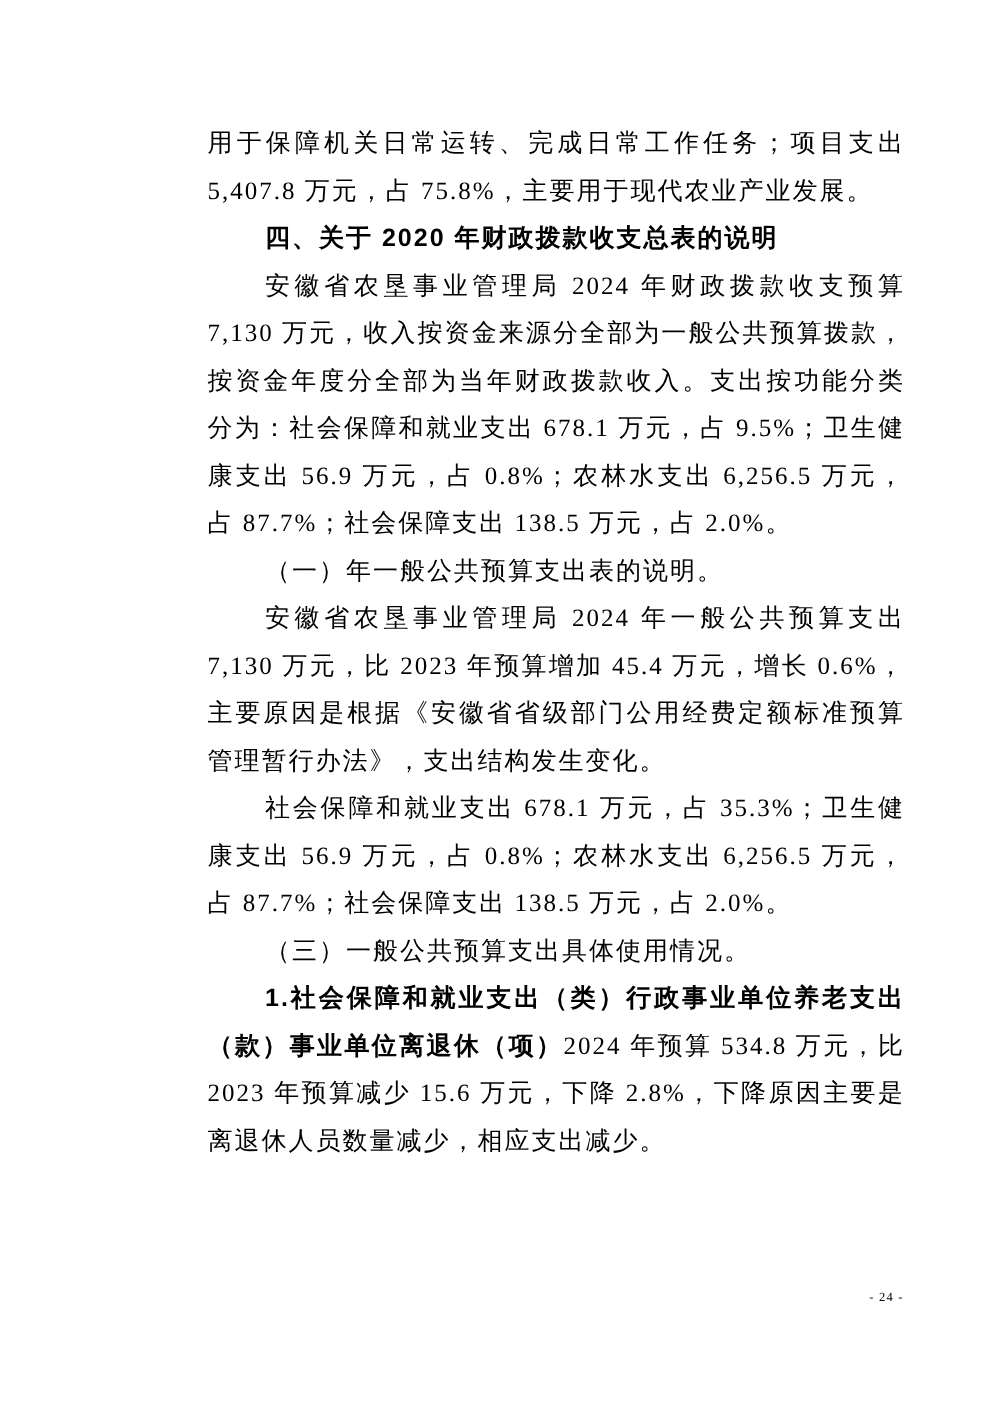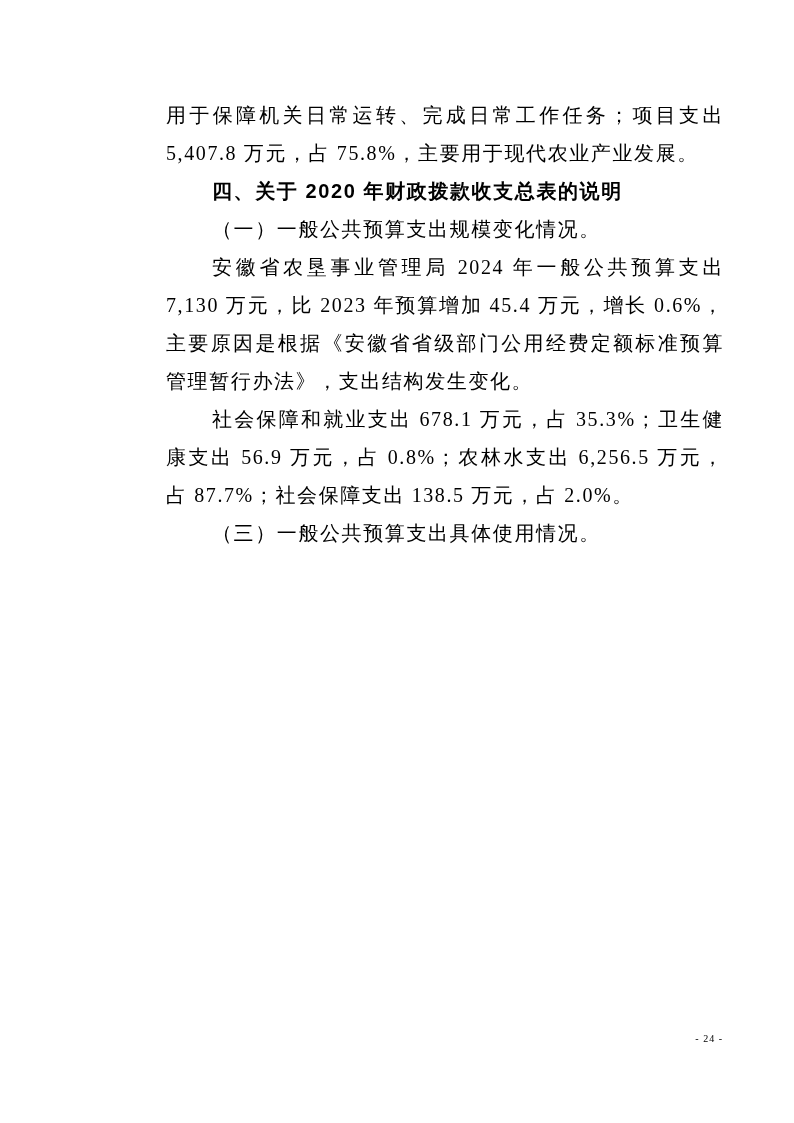--- a/index.html
+++ b/index.html
@@ -65,28 +65,32 @@
 </head>
 <body>
 
 <div class="page">
   <div class="content">
 
     <p class="noindent">用于保障机关日常运转、完成日常工作任务；项目支出 5,407.8 万元，占 75.8%，主要用于现代农业产业发展。</p>
 
     <p class="heading">四、关于 2020 年财政拨款收支总表的说明</p>
 
+    <p>安徽省农垦事业管理局 2024 年财政拨款收支预算 7,130 万元，收入按资金来源分全部为一般公共预算拨款，按资金年度分全部为当年财政拨款收入。支出按功能分类分为：社会保障和就业支出 678.1 万元，占 9.5%；卫生健康支出 56.9 万元，占 0.8%；农林水支出 6,256.5 万元，占 87.7%；社会保障支出 138.5 万元，占 2.0%。</p>
 
 
-    <p class="kaiti">（一）一般公共预算支出规模变化情况。</p>
+    <p class="kaiti">（一）年一般公共预算支出表的说明。</p>
 
     <p>安徽省农垦事业管理局 2024 年一般公共预算支出 7,130 万元，比 2023 年预算增加 45.4 万元，增长 0.6%，主要原因是根据《安徽省省级部门公用经费定额标准预算管理暂行办法》，支出结构发生变化。</p>
 
 
     <p>社会保障和就业支出 678.1 万元，占 35.3%；卫生健康支出 56.9 万元，占 0.8%；农林水支出 6,256.5 万元，占 87.7%；社会保障支出 138.5 万元，占 2.0%。</p>
 
     <p class="kaiti">（三）一般公共预算支出具体使用情况。</p>
 
+    <p>
+      <span class="bold-lead">1.社会保障和就业支出（类）行政事业单位养老支出（款）事业单位离退休（项）</span><span>2024 年预算 534.8 万元，比 2023 年预算减少 15.6 万元，下降 2.8%，下降原因主要是离退休人员数量减少，相应支出减少。</span>
+    </p>
 
   </div>
 
   <div class="footer">- 24 -</div>
 </div>
 
 </body></html>

